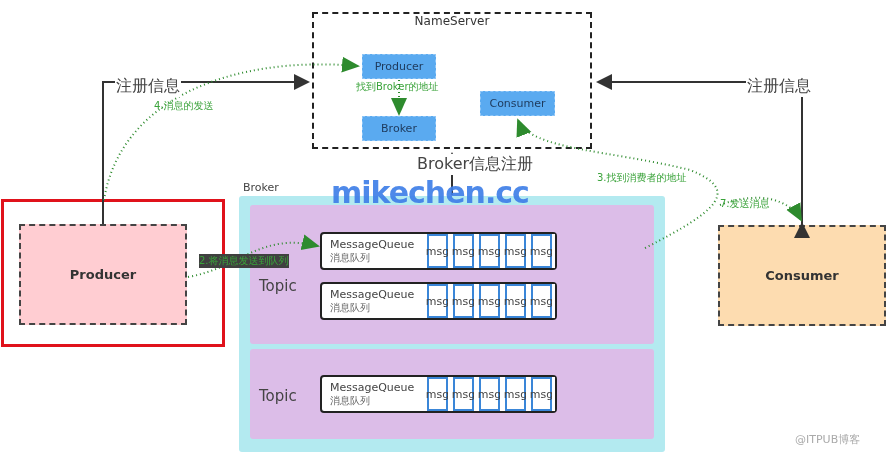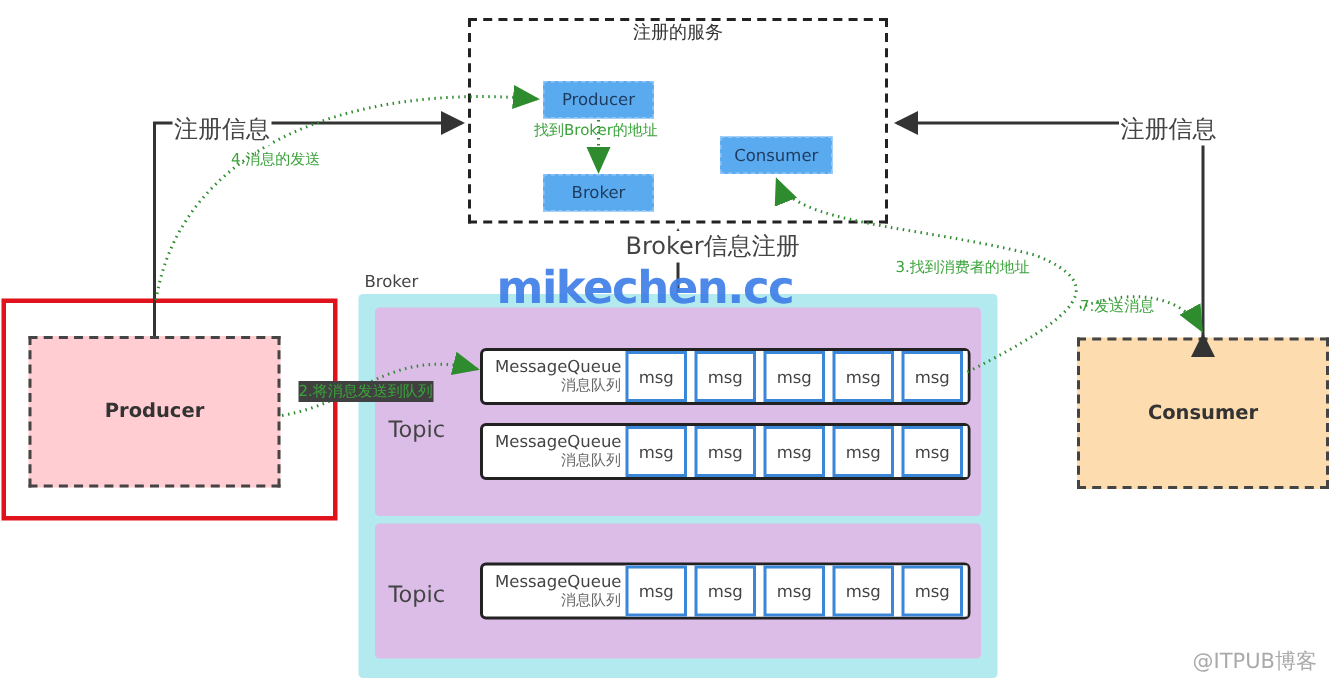--- a/index.html
+++ b/index.html
@@ -12,26 +12,26 @@
   .lbl{font-size:16px;color:#444;background:#fff;padding:0 1px;white-space:nowrap;}
   .glbl{font-size:10px;color:#3aa33a;white-space:nowrap;}
   .red-frame{left:1px;top:199px;width:224px;height:148px;border:3px solid #e0121b;box-sizing:border-box;}
   .producer-box{left:19px;top:224px;width:168px;height:101px;background:#ffcdd2;border:2px dashed #444;box-sizing:border-box;display:flex;align-items:center;justify-content:center;font-weight:bold;font-size:13px;color:#333;}
   .consumer-box{left:718px;top:225px;width:168px;height:101px;background:#fddcb0;border:2px dashed #444;box-sizing:border-box;display:flex;align-items:center;justify-content:center;font-weight:bold;font-size:13px;color:#333;}
   .broker-outer{left:239px;top:196px;width:426px;height:256px;background:#b3eaf0;border-radius:3px;}
   .broker-label{left:243px;top:181px;font-size:11px;color:#444;}
   .topic{background:#dcbde8;border-radius:3px;position:absolute;}
   .topic-label{font-size:15px;color:#444;position:absolute;}
   .queue{position:absolute;height:38px;display:flex;border:2px solid #222;border-radius:4px;box-sizing:border-box;background:#fff;}
-  .mq{width:95px;padding-left:8px;box-sizing:border-box;font-size:11px;line-height:13px;color:#444;display:flex;flex-direction:column;justify-content:center;}
-  .mq .sub{font-size:10px;color:#666;margin-left:44px;}
-  .msg{width:41px;border:2px solid #3a86d8;box-sizing:border-box;display:flex;align-items:center;justify-content:center;font-size:11px;color:#444;background:#fff;}
+  .mq{width:105px;padding-left:8px;box-sizing:border-box;font-size:11px;line-height:13px;color:#444;display:flex;flex-direction:column;justify-content:center;}
+  .mq .sub{font-size:10px;color:#666;}
+  .msg{width:21px;border:2px solid #3a86d8;box-sizing:border-box;display:flex;align-items:center;justify-content:center;font-size:11px;color:#444;background:#fff;}
   .gap{width:5px;background:#fff;}
   .watermark{left:331px;top:175px;font-family:"DejaVu Sans",sans-serif;font-weight:bold;font-size:30px;color:#3f7fe8;letter-spacing:-1px;opacity:0.92;}
-  .credit{left:795px;top:432px;font-size:14px;color:#aaa;}
+  .credit{left:795px;top:432px;font-size:11px;color:#aaa;}
 </style>
 </head>
 <body>
 
 <div class="abs broker-label">Broker</div>
 <div class="abs broker-outer">
   <div class="topic" style="left:11px;top:9px;width:404px;height:139px;">
     <div class="topic-label" style="left:9px;top:72px;">Topic</div>
     <div class="queue" style="left:70px;top:27px;">
       <div class="mq">
@@ -82,21 +82,21 @@
       <div class="msg">msg</div>
         <div class="gap"></div>
       <div class="msg">msg</div>
         <div class="gap" style="width:3px"></div>
     </div>
   </div>
 </div>
 
 <div class="abs ns-box"></div>
 <div class="abs ns-title">
-  <div>注册的服务</div>
+  <div>NameServer</div>
 </div>
 <div class="abs bluebox" style="left:362px;top:54px;width:74px;height:25px;">Producer</div>
 <div class="abs bluebox" style="left:362px;top:116px;width:74px;height:25px;">Broker</div>
 <div class="abs bluebox" style="left:480px;top:91px;width:75px;height:25px;">Consumer</div>
 <div class="abs glbl" style="left:356px;top:80px;">找到Broker的地址</div>
 
 <div class="abs red-frame"></div>
 <div class="abs producer-box">Producer</div>
 <div class="abs consumer-box">Consumer</div>
 

